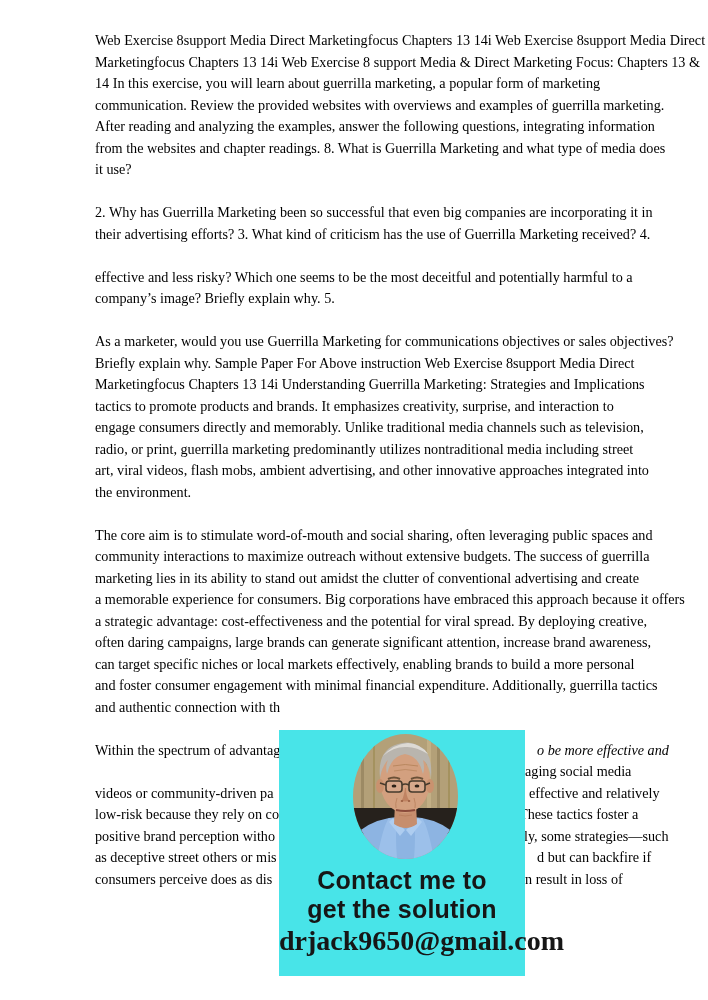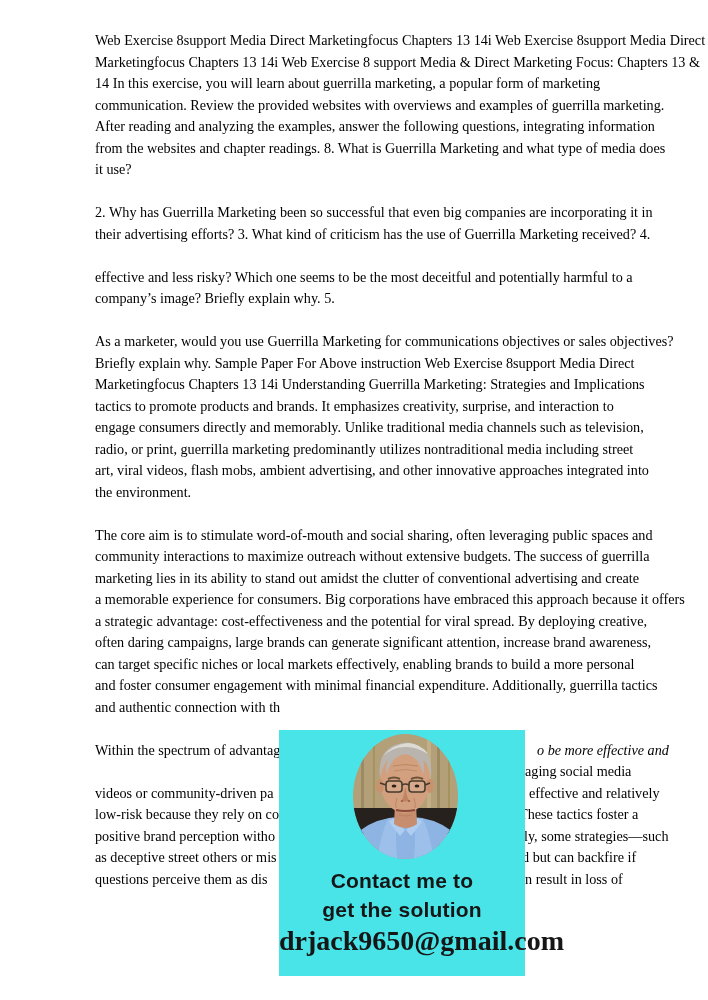--- a/index.html
+++ b/index.html
@@ -38,21 +38,21 @@
     border-radius:50%;
     overflow:hidden;
   }
   #contact-photo svg{display:block;}
   #contact-headline{
     position:absolute;
     left:0;top:136px;
     width:246px;
     font-family:"Liberation Sans","DejaVu Sans",sans-serif;
     font-weight:bold;
-    font-size:21px;
+    font-size:25px;
     line-height:29px;
     letter-spacing:0.2px;
   }
   #contact-email{
     position:absolute;
     left:0;top:197px;
     width:246px;
     font-family:"Liberation Serif","DejaVu Serif",serif;
     font-weight:bold;
     font-size:28px;
@@ -102,22 +102,22 @@
         <div class="tline">can target specific niches or local markets effectively, enabling brands to build a more personal</div>
         <div class="tline">and foster consumer engagement with minimal financial expenditure. Additionally, guerrilla tactics</div>
         <div class="tline">and authentic connection with th</div>
       </div>
       <div class="para">
         <div class="tline"><span>Within the spectrum of advantage</span><span class="rfrag" style="left: 442px; font-style: italic;">o be more effective and</span></div>
         <div class="tline"><span class="rfrag" style="left: 430px;">aging social media</span></div>
         <div class="tline"><span>videos or community-driven pa</span><span class="rfrag" style="left: 434px;">effective and relatively</span></div>
         <div class="tline"><span>low-risk because they rely on co</span><span class="rfrag" style="left: 424px;">These tactics foster a</span></div>
         <div class="tline"><span>positive brand perception witho</span><span class="rfrag" style="left: 429px;">ly, some strategies—such</span></div>
-        <div class="tline"><span>as deceptive street others or mis</span><span class="rfrag" style="left: 427px;">d but can backfire if</span></div>
-        <div class="tline"><span>questions perceive them as dis</span><span class="rfrag" style="left: 430px;">n result in loss of</span></div>
+        <div class="tline"><span>as deceptive street others or mis</span><span class="rfrag" style="left: 442px;">d but can backfire if</span></div>
+        <div class="tline"><span>consumers perceive does as dis</span><span class="rfrag" style="left: 430px;">n result in loss of</span></div>
       </div>
     </div>
 
   <div id="contact-card" style="background: rgb(72, 228, 232); color: rgb(22, 22, 22);">
     <div id="contact-photo">
       <svg width="105" height="125" viewBox="0 0 105 125" xmlns="http://www.w3.org/2000/svg">
 
         <rect x="0" y="0" width="105" height="125" fill="#b3a078"></rect>
         <rect x="8" y="0" width="3" height="125" fill="#9c8a64"></rect>
         <rect x="20" y="0" width="2" height="125" fill="#a4925f"></rect>

